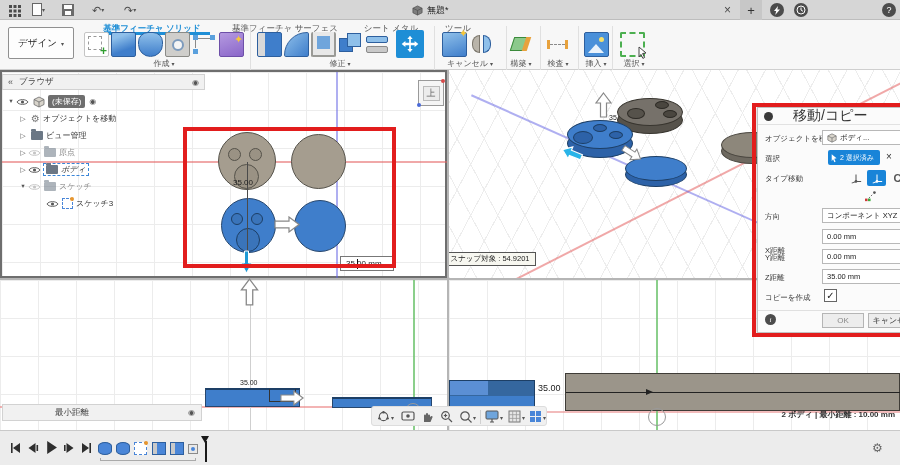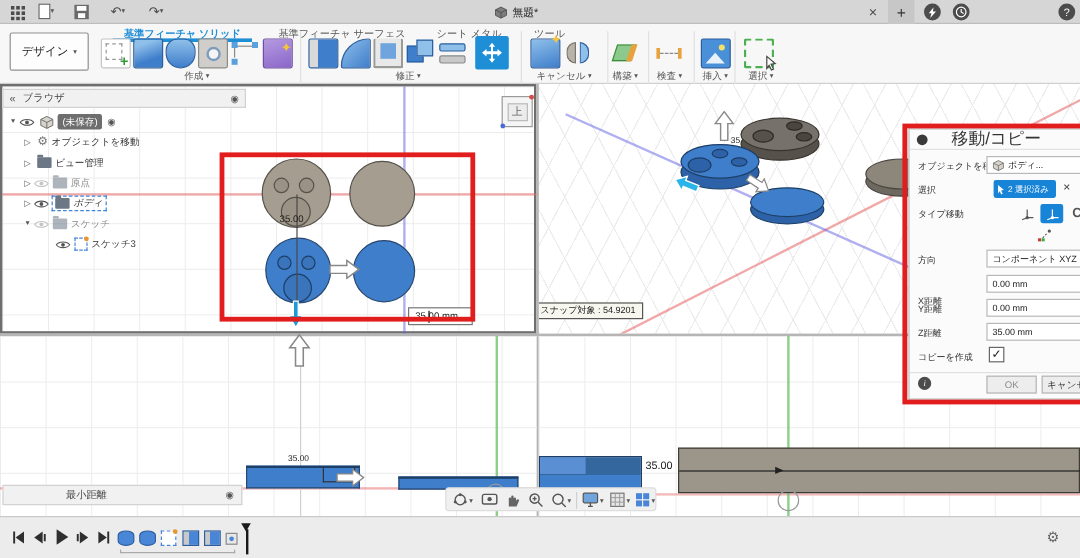--- a/index.html
+++ b/index.html
@@ -535,20 +535,21 @@
         <svg width="13" height="13" viewBox="0 0 13 13">
             <rect x="1" y="1" width="5" height="5" fill="#4a86d8"></rect>
             <rect x="7" y="1" width="5" height="5" fill="#4a86d8"></rect>
             <rect x="1" y="7" width="5" height="5" fill="#4a86d8"></rect>
             <rect x="7" y="7" width="5" height="5" fill="#4a86d8"></rect>
           </svg>
       </div>
         <span class="abs caret" style="left:171px;top:7px">▾</span>
     </div>
 
+    <div class="abs nw" style="left:735px;top:339px;width:160px;text-align:right;font-size:8px;font-weight:bold;color:#333;z-index:15">2 ボディ | 最小距離 : 10.00 mm</div>
   </div>
 
   <div class="abs" style="left:0;top:430px;width:900px;height:35px;background:#ececec;border-top:1px solid #c9c9c9">
     <div class="abs ctr" style="left:8px;top:10px;width:13px;height:13px">
       <svg width="12" height="12" viewBox="0 0 12 12">
           <path d="M2 1v10h1.6V1z" fill="#2e2e2e"></path>
           <path d="M11 1L4 6l7 5z" fill="#2e2e2e"></path>
         </svg>
     </div>
     <div class="abs ctr" style="left:26px;top:10px;width:13px;height:13px">

